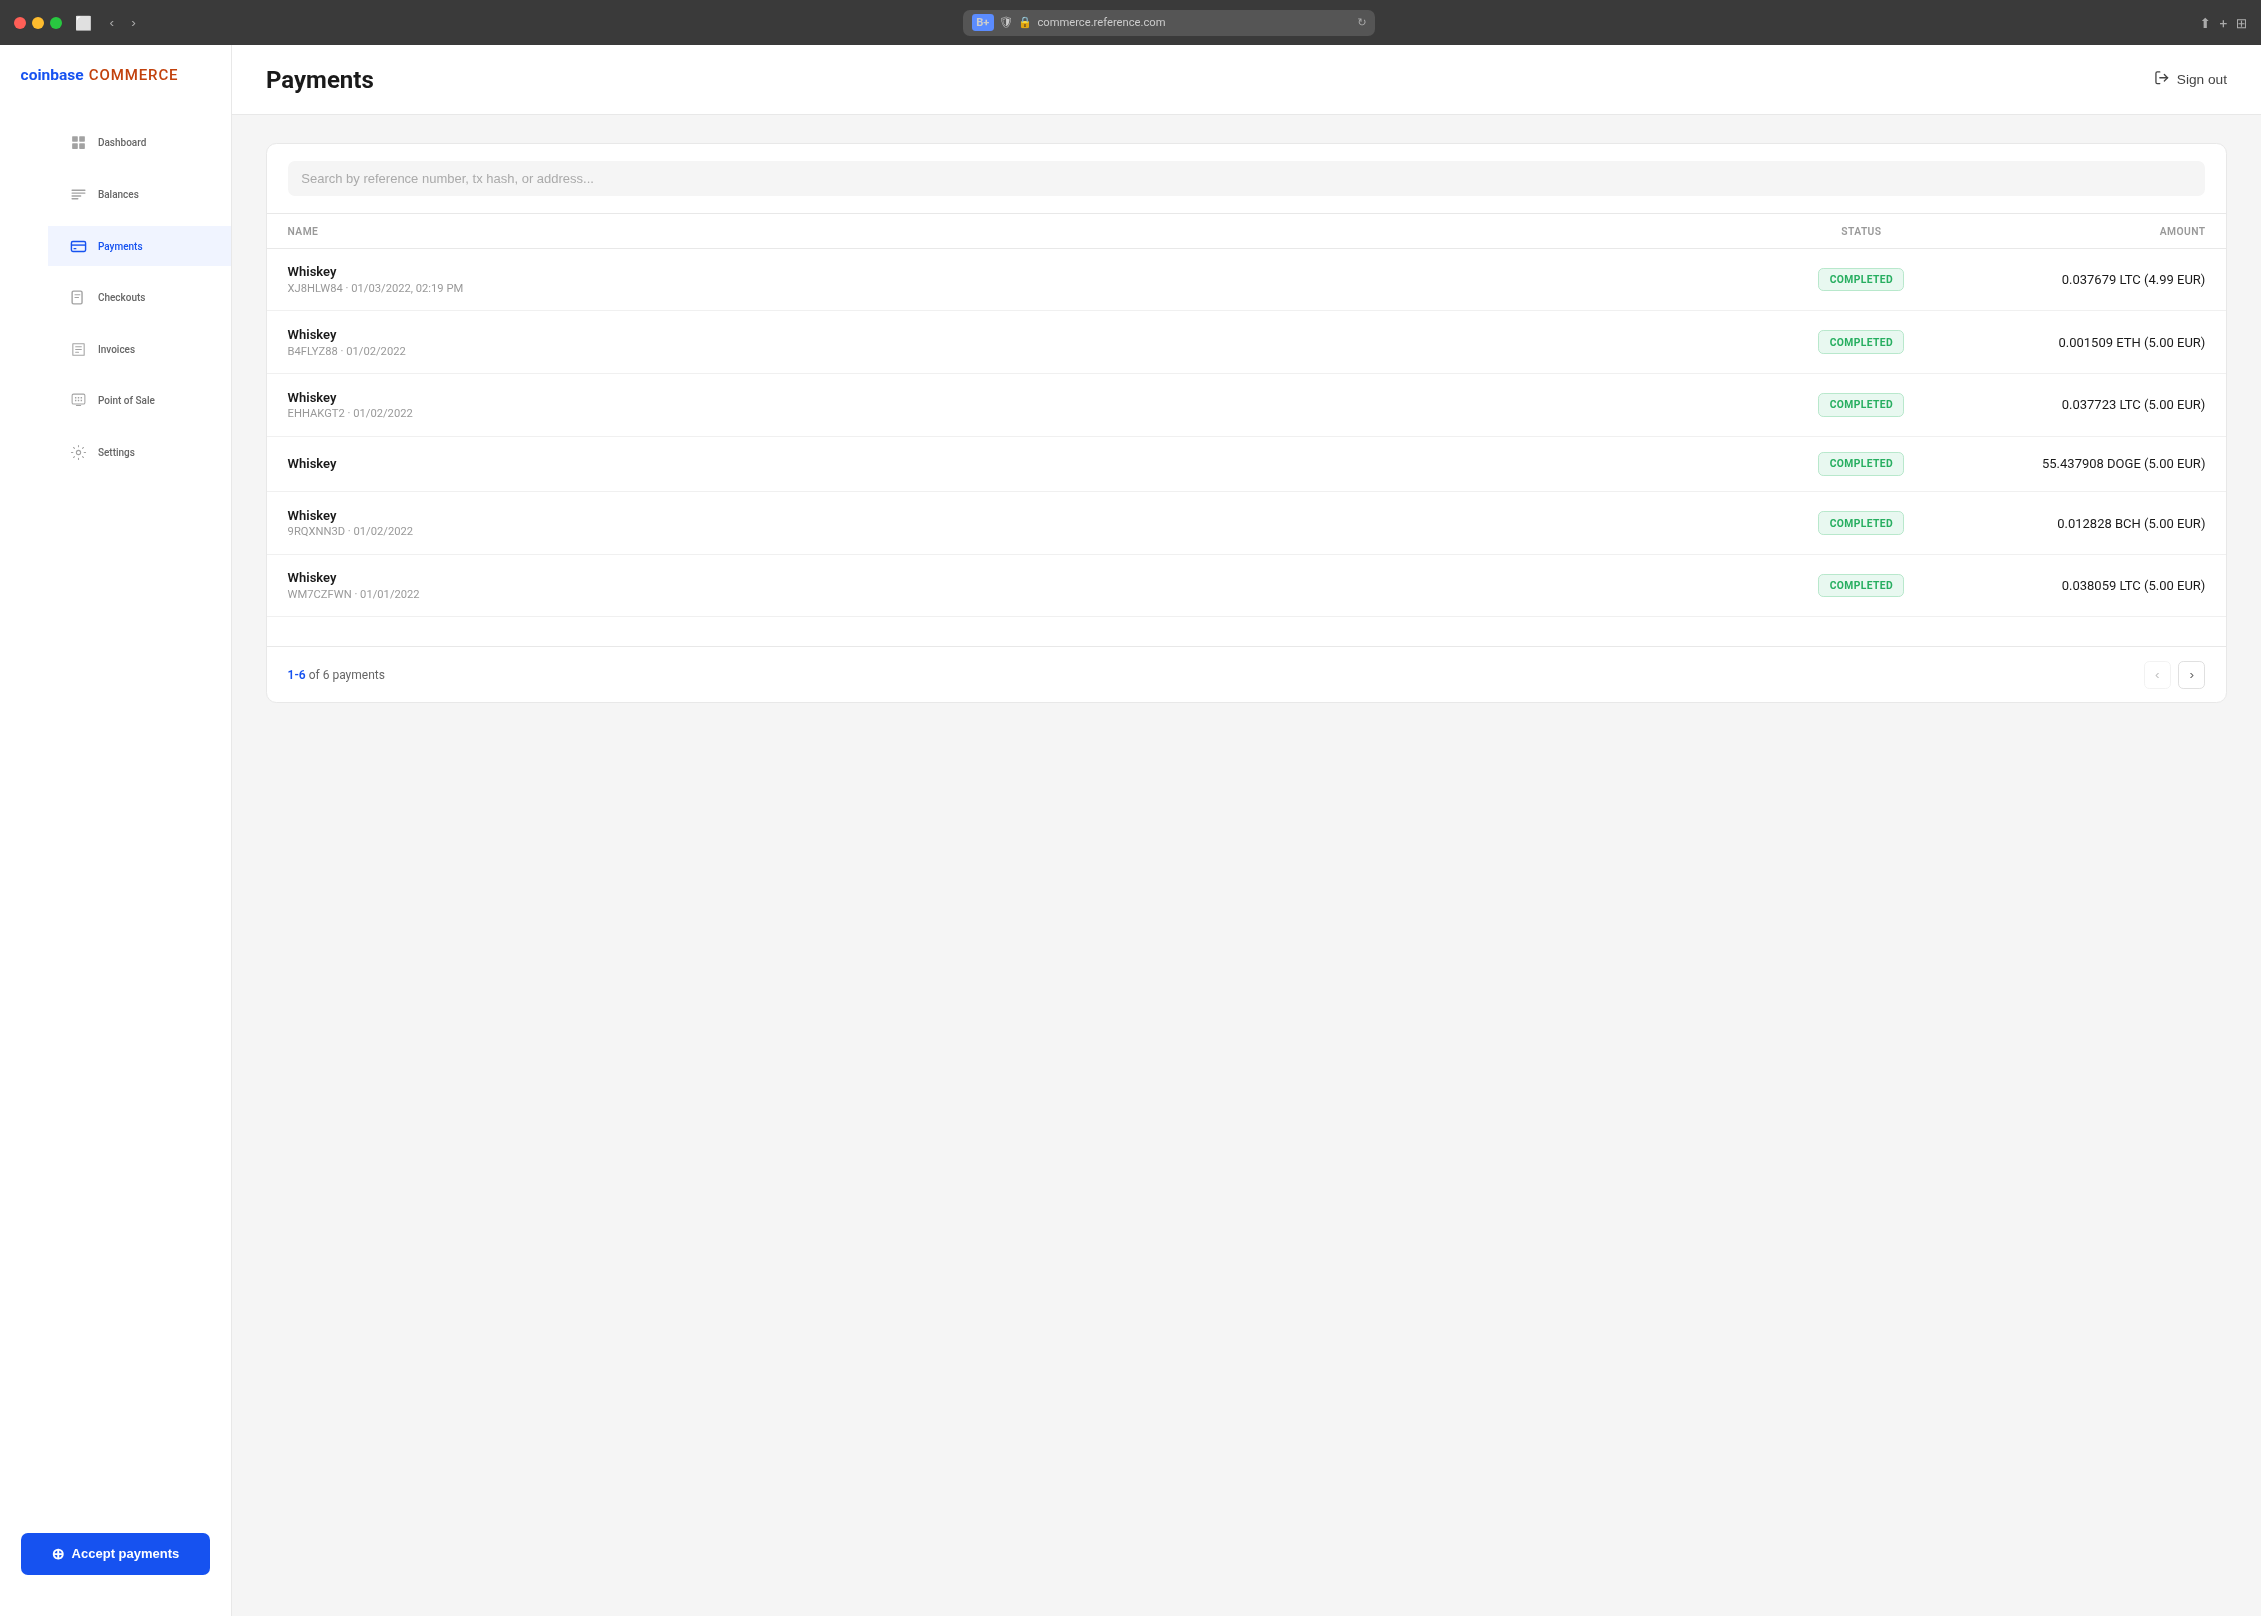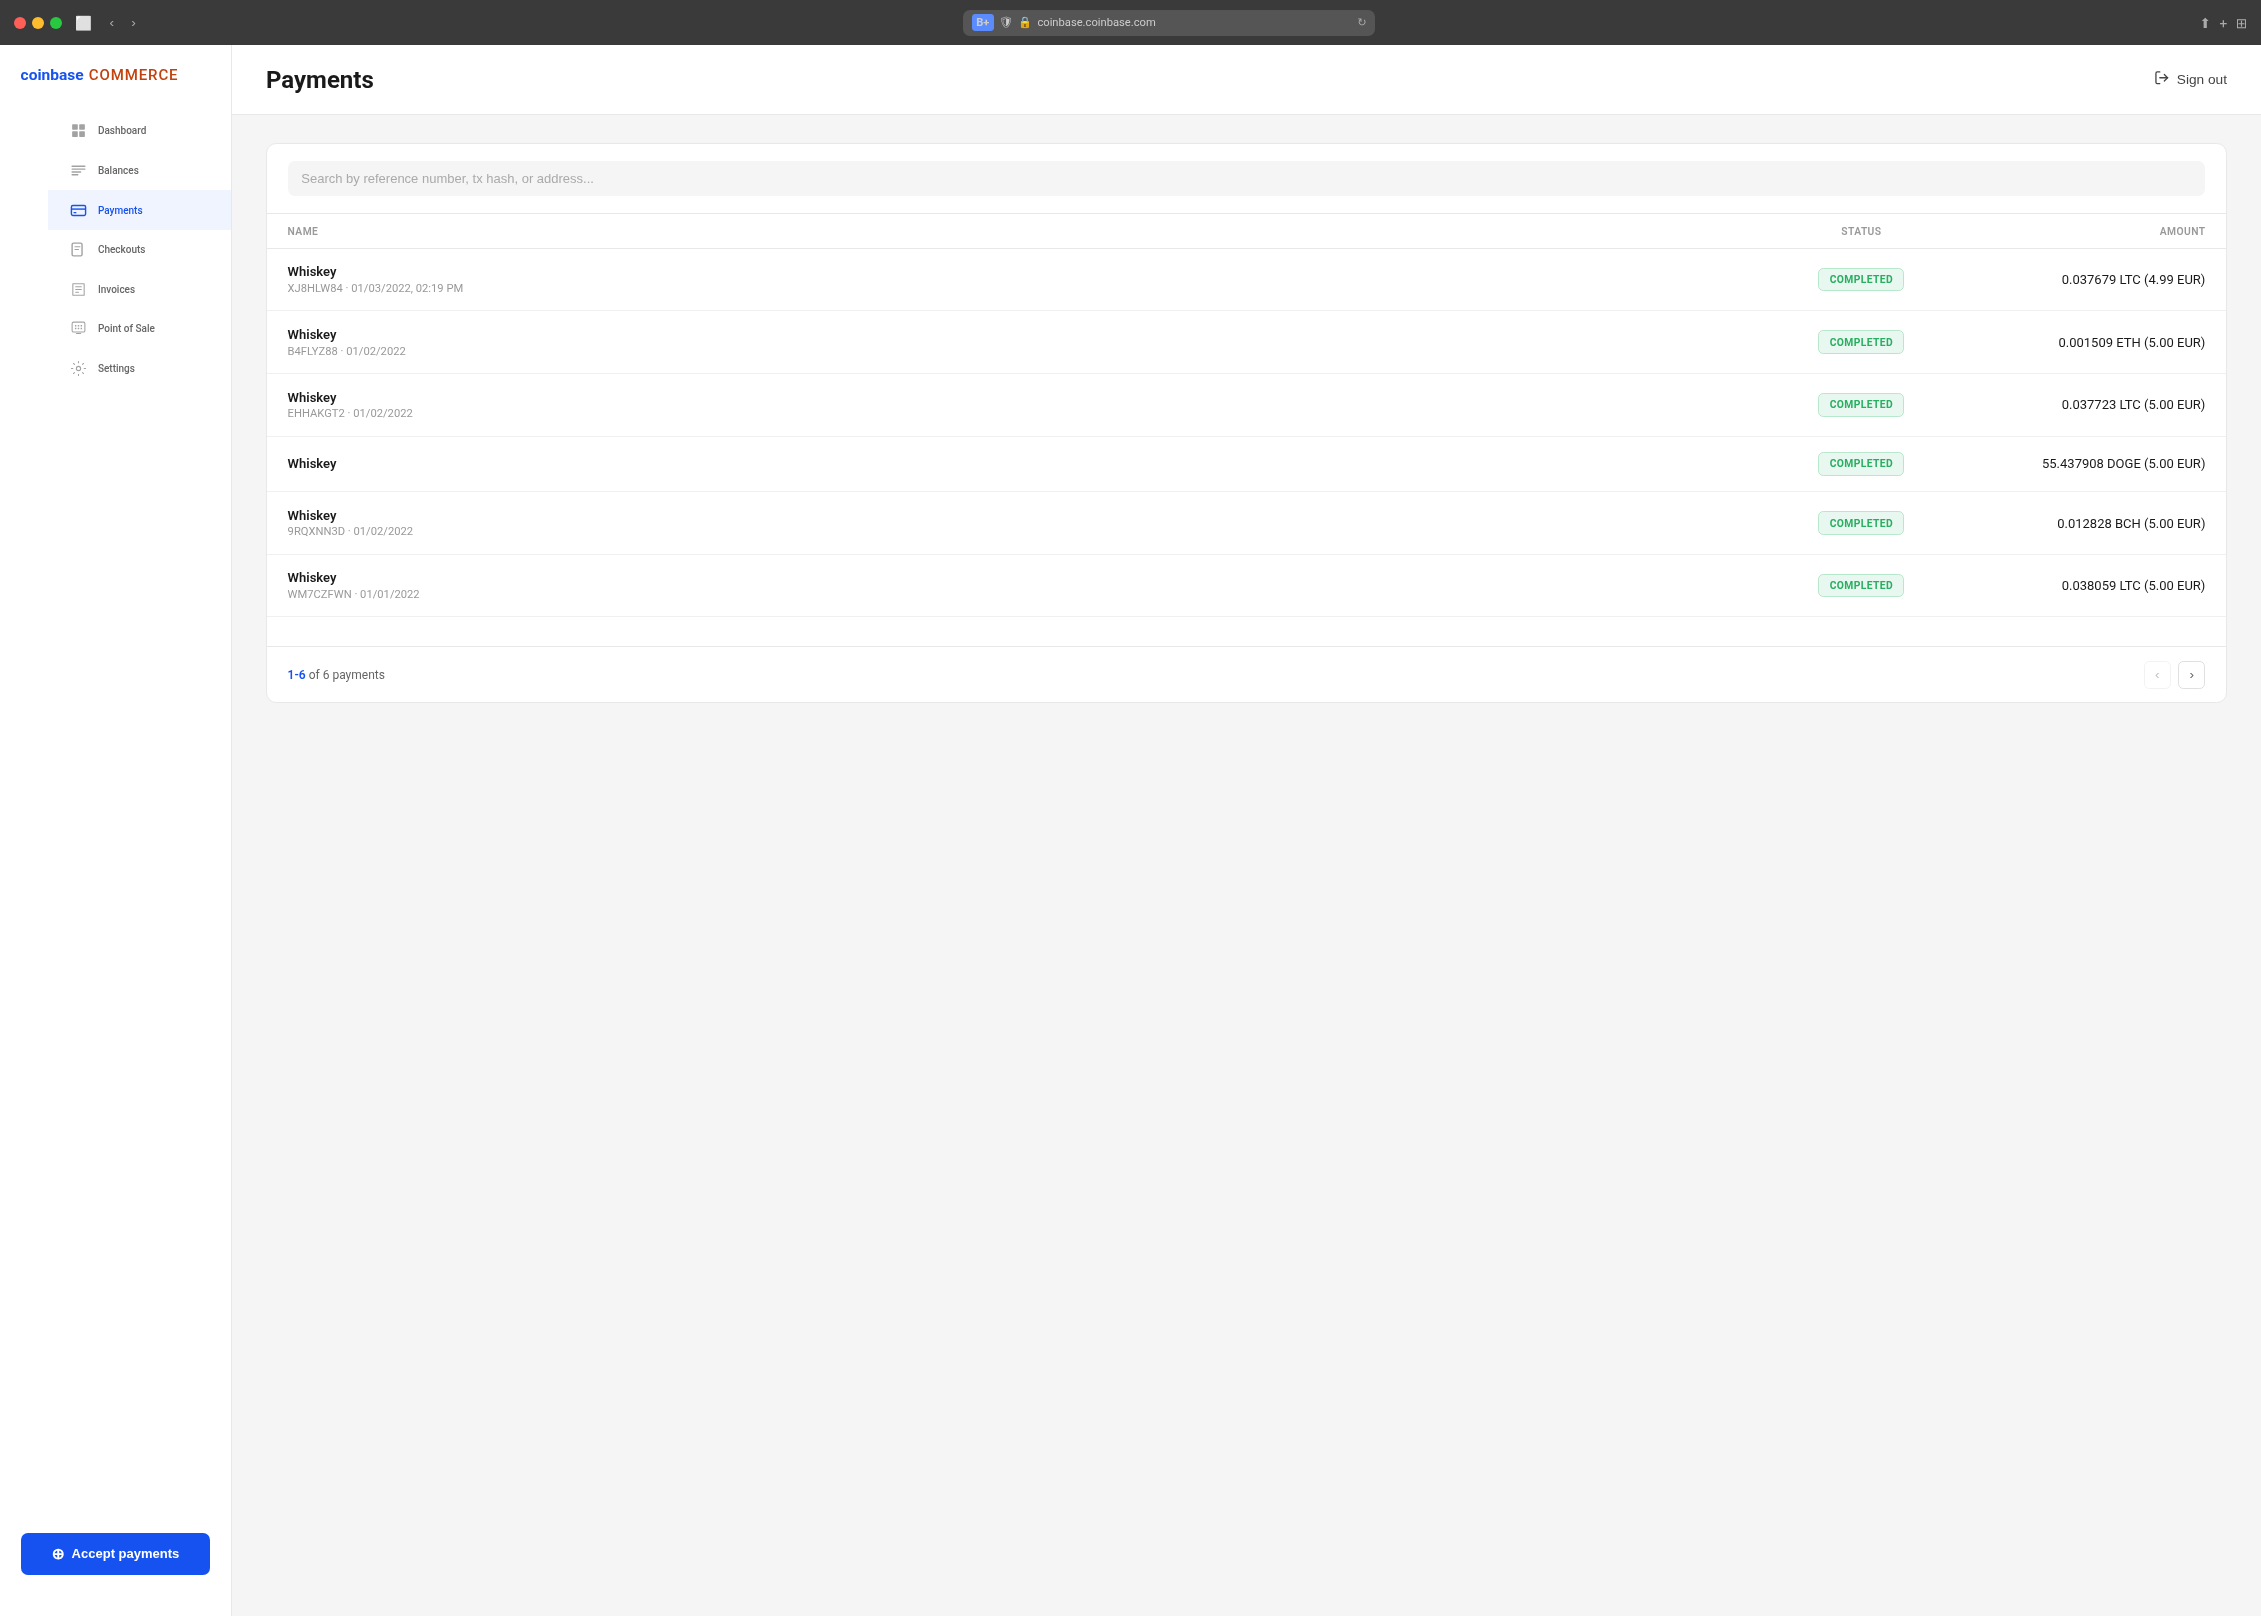--- a/index.html
+++ b/index.html
@@ -50,20 +50,21 @@
 
     
     .sidebar {
       width: 232px;
       background: white;
       border-right: 0.9px solid #e8e8e8;
       display: flex;
       flex-direction: column;
       padding: 20.6px 0;
       flex-shrink: 0;
+      gap: 12px;
     }
     .logo {
       padding: 0 20.6px 27.5px;
       display: flex;
       align-items: center;
       gap: 5.2px;
     }
     .logo-coinbase { color: #1652f0; font-weight: 700; font-size: 15.5px; }
     .logo-commerce { color: #c2410c; font-weight: 500; font-size: 15px; letter-spacing: 0.9px; }
 
@@ -252,21 +253,21 @@
     <div class="tl tl-green"></div>
   </div>
   <button class="browser-btn">⬜</button>
   <button class="browser-btn">‹</button>
   <button class="browser-btn">›</button>
   <div style="flex:1; display:flex; justify-content:center;">
     <div class="address-bar">
       <span class="extension-badge">B+</span>
       <span>🛡</span>
       <span style="color:#ccc;">🔒</span>
-      <span style="color:#ccc; font-size:11.2px;">coinbase.coinbase.com</span>
+      <span style="color:#ccc; font-size:11.2px;">commerce.reference.com</span>
       <span style="margin-left:auto; color:#aaa;">↻</span>
     </div>
   </div>
   <div class="browser-right">
     <span class="browser-icon">⬆</span>
     <span class="browser-icon">+</span>
     <span class="browser-icon">⊞</span>
   </div>
 </div>
 

